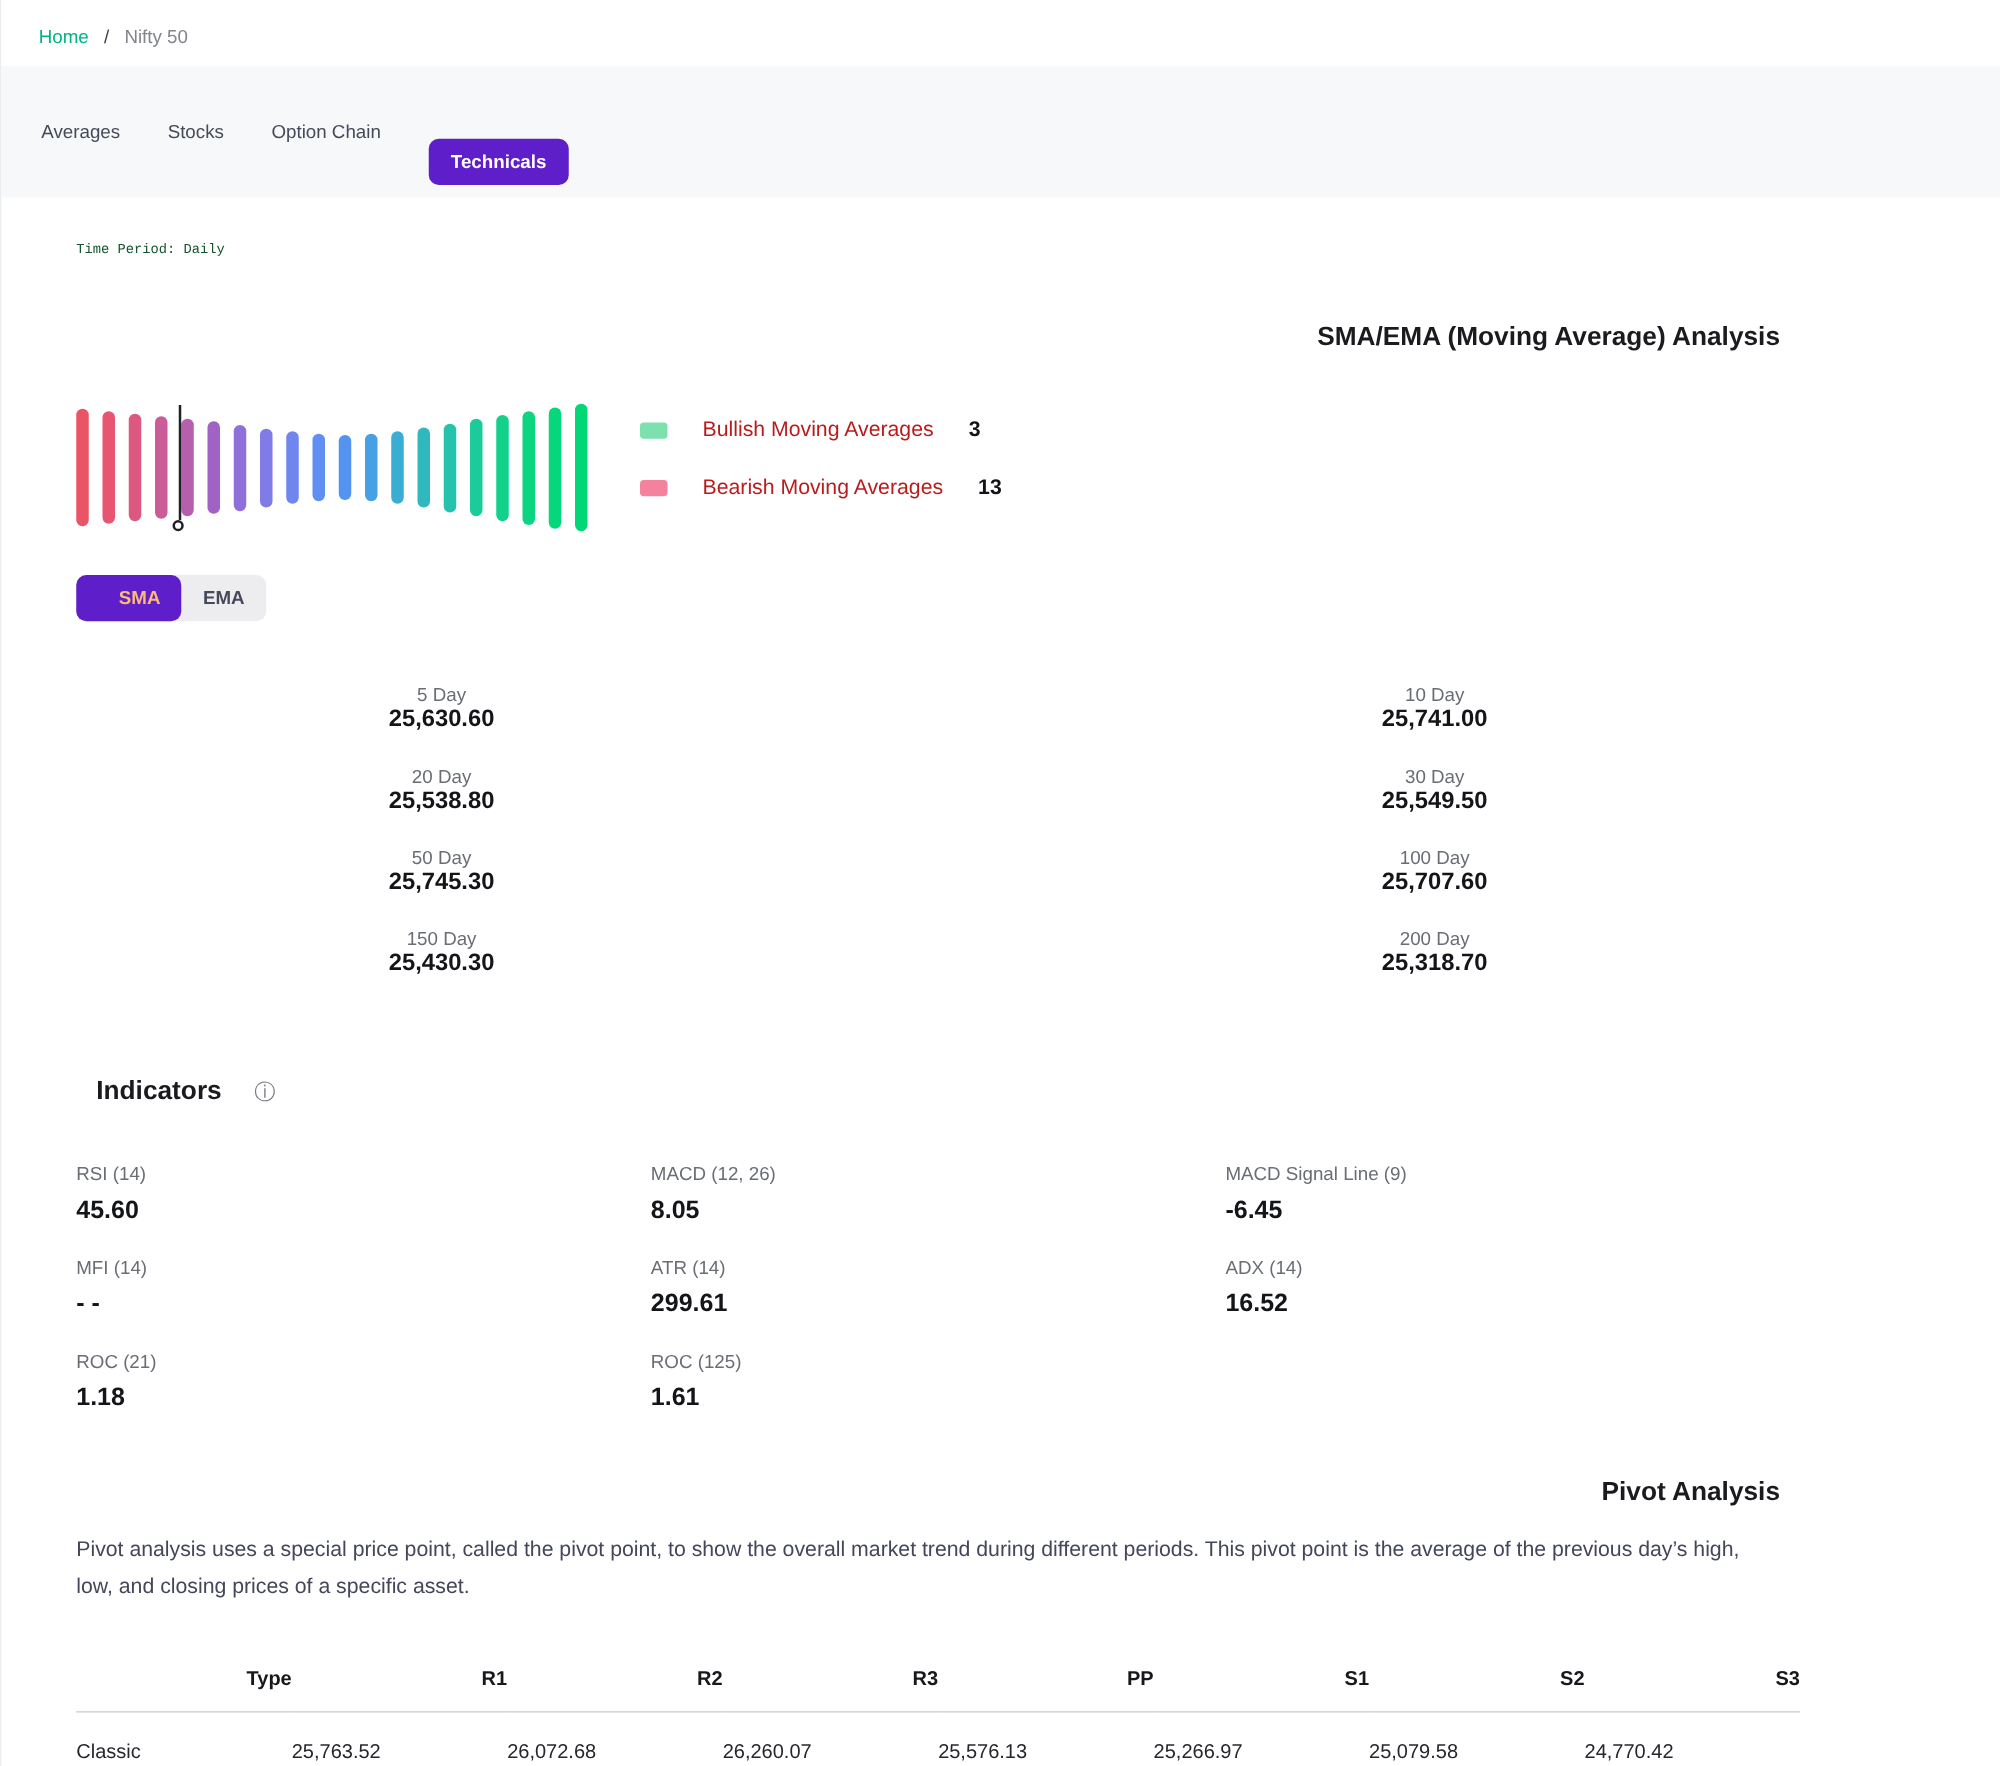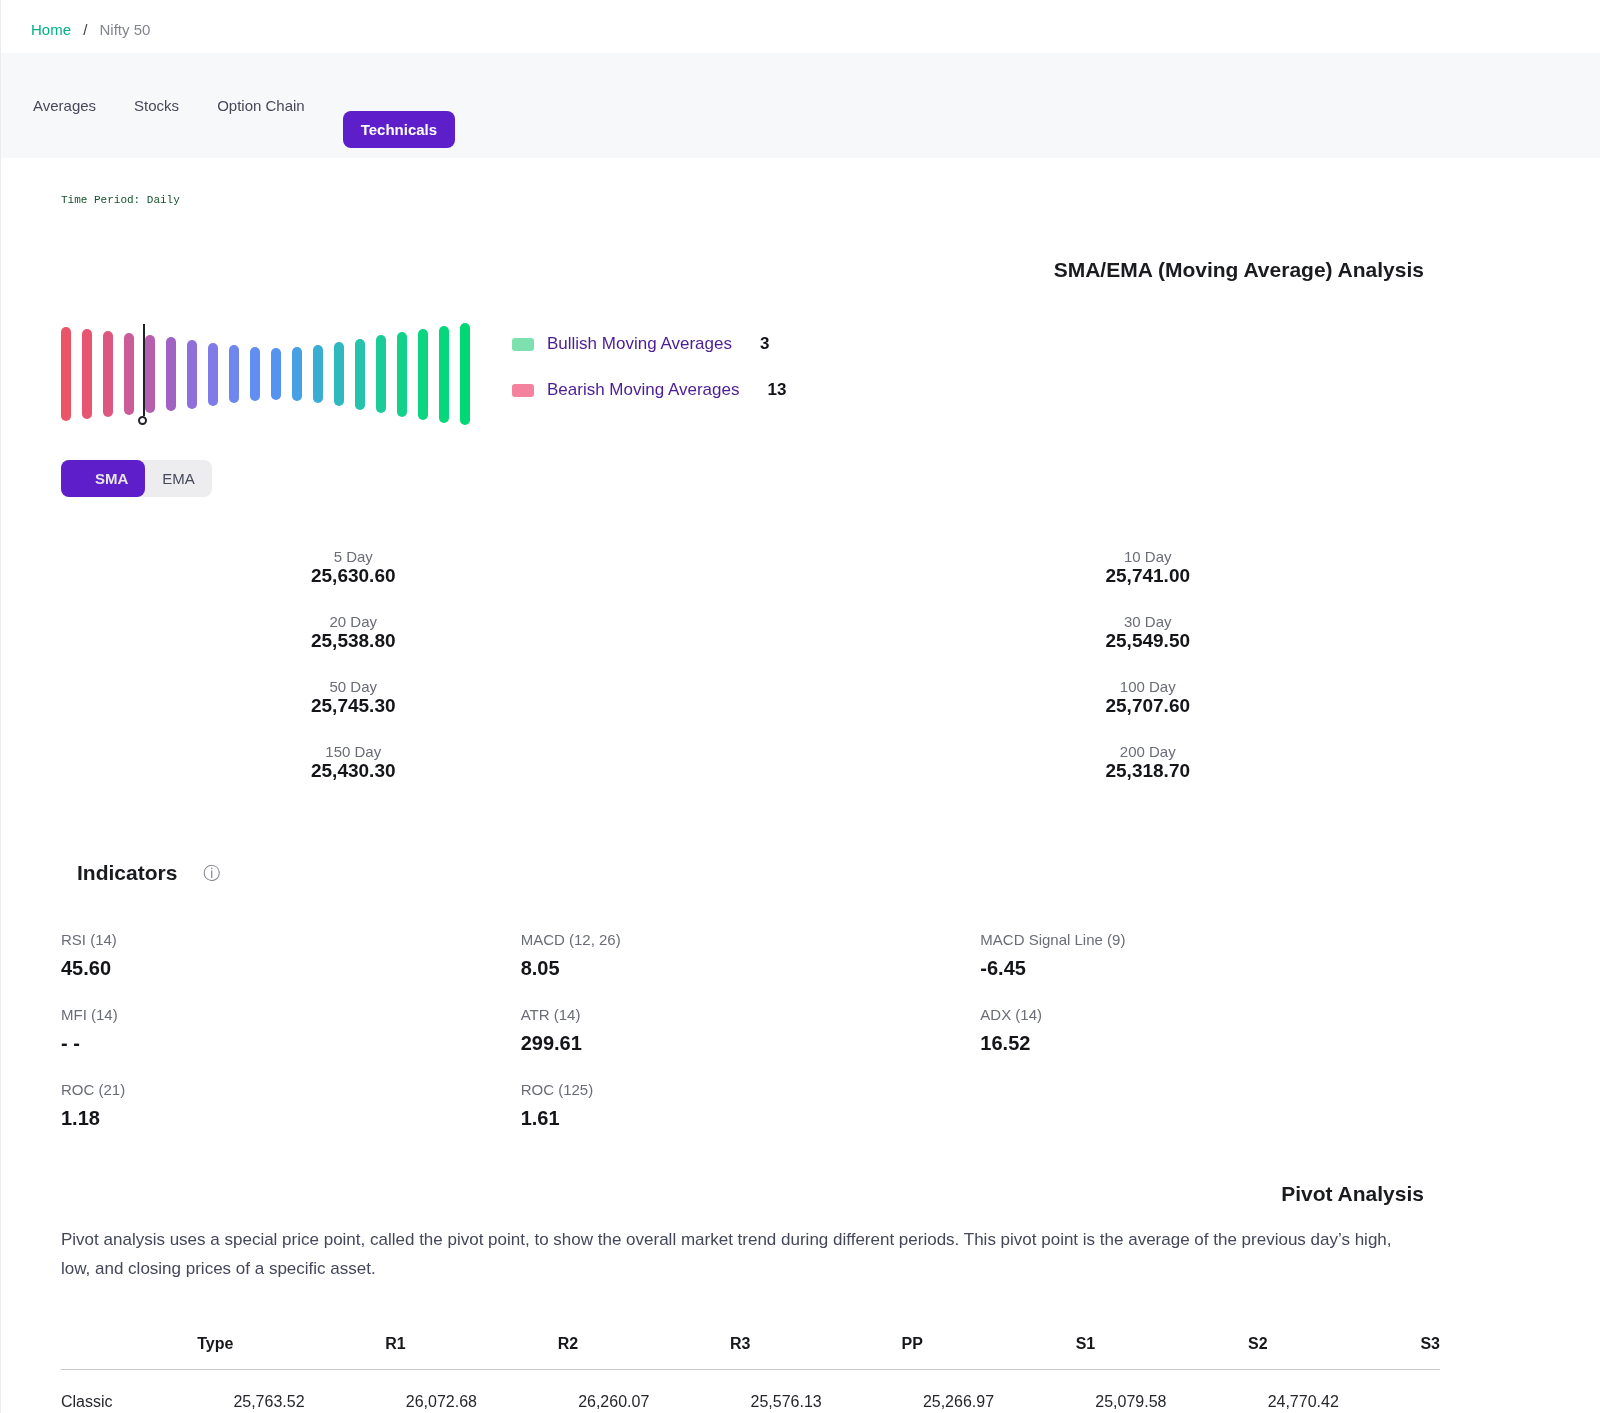--- a/index.html
+++ b/index.html
@@ -33,27 +33,27 @@
   .gauge { position: relative; height: 108px; }
   .gauge-bars { display: flex; align-items: center; gap: 11px; height: 108px; }
   .gauge-bar { width: 10px; border-radius: 6px; flex: none; }
   .gauge-needle { position: absolute; top: 4px; width: 2px; }
   .needle-line { width: 2px; height: 92px; background: #202126; }
   .needle-knob { width: 9px; height: 9px; border: 2px solid #202126; border-radius: 50%; background: #fff; margin-left: -5px; }
 
   .legend { margin-left: 42px; display: flex; flex-direction: column; gap: 26px; padding-top: 14px; }
   .legend-row { display: flex; align-items: center; }
   .legend-swatch { width: 22px; height: 13px; border-radius: 3px; flex: none; }
-  .legend-label { font-size: 17px; color: #4c1d95; margin-left: 13px; }
+  .legend-label { font-size: 17px; color: #b91c1c; margin-left: 28px; }
   .legend-value { font-size: 17px; font-weight: 700; color: #121318; margin-left: 28px; }
 
   
   .toggle { display: inline-flex; background: #ededf0; border-radius: 8px; margin-top: 32px; }
-  .toggle-btn { border: none; font-family: inherit; font-size: 15px; padding: 10px 17px; background: transparent; color: #46495a; cursor: pointer; border-radius: 8px; }
-  .toggle-btn.active { background: #5e1ec9; color: #e5e5e5; font-weight: 700; padding-left: 34px; }
+  .toggle-btn { border: none; font-family: inherit; font-size: 15px; padding: 10px 17px; background: transparent; color: #46495a; cursor: pointer; border-radius: 8px; font-weight: bold; }
+  .toggle-btn.active { background: #5e1ec9; color: #fdba74; font-weight: 700; padding-left: 34px; }
 
   
   .values-grid { display: grid; grid-template-columns: 1fr 1fr; column-gap: 210px; margin-top: 38px; }
   .value-cell { display: flex; justify-content: space-between; align-items: center; padding: 13px 0; flex-direction: column; }
   .value-label { font-size: 15px; color: #6a6d76; }
   .value-num { font-size: 19px; font-weight: 700; color: #141519; }
 
   
   .indicators-title-row { display: flex; align-items: center; gap: 10px; margin-top: 50px; }
   .info-icon { font-size: 17px; color: #7c7f87; line-height: 1; cursor: pointer; }

